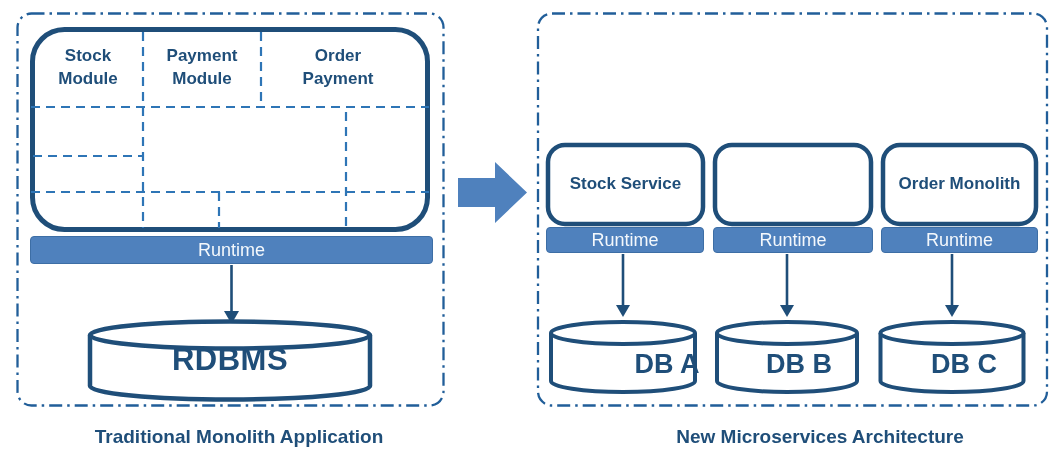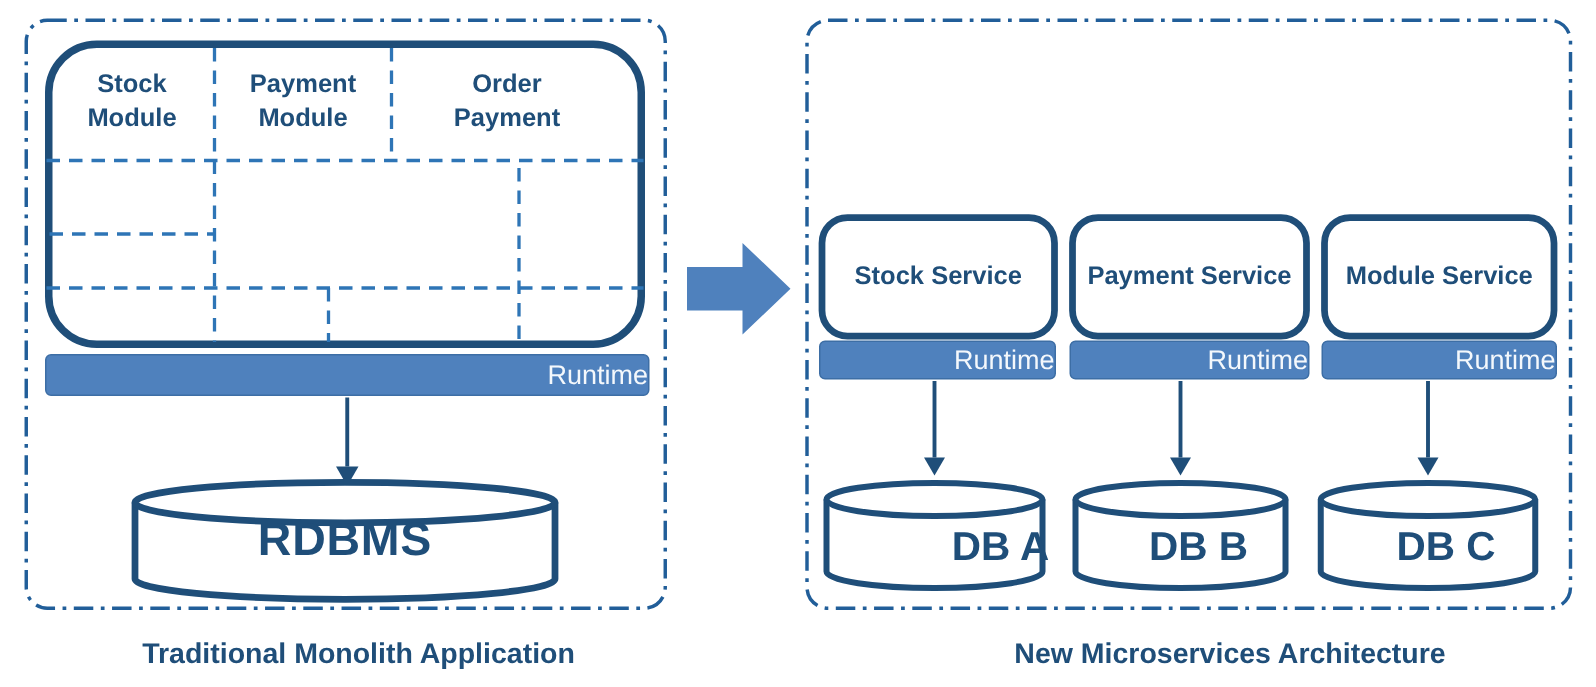--- a/index.html
+++ b/index.html
@@ -24,21 +24,20 @@
     line-height: 1.35;
   }
   .runtime-bar {
     background: #4F81BD;
     border: 1px solid #3D6EA5;
     border-radius: 4px;
     color: #F4F8FC;
     font-size: 18px;
     font-weight: normal;
     box-sizing: border-box;
-    justify-content: flex-end;
   }
   .db-label {
     color: #1F4E79;
     font-weight: bold;
   }
   .db-label.big { font-size: 31px; letter-spacing: 0.5px; }
   .db-label.small { font-size: 27px; }
   .caption {
     color: #1F4E79;
     font-weight: bold;
@@ -118,22 +117,21 @@
 
   <div class="abs runtime-bar" style="left:30px; top:236px; width:403px; height:28px;">
     <span>Runtime</span>
   </div>
 
   <div class="abs db-label big" style="left:130px; top:342px; width:200px; height:36px;">RDBMS</div>
 
   <div class="abs caption" style="left:39px; top:424px; width:400px; height:26px;">Traditional Monolith Application</div>
 
   <div class="abs service-label" style="left:551px; top:148px; width:149px; height:73px;">Stock Service</div>
-  <div class="abs service-label" style="left:718px; top:148px; width:150px; height:73px;">Payment Service</div>
-  <div class="abs service-label" style="left:886px; top:148px; width:147px; height:73px;">Module Service</div>
+  <div class="abs service-label" style="left:886px; top:148px; width:147px; height:73px;">Order Monolith</div>
 
   <div class="abs runtime-bar" style="left:546px; top:227px; width:158px; height:26px;">
     <span>Runtime</span>
   </div>
   <div class="abs runtime-bar" style="left:713px; top:227px; width:160px; height:26px;">
     <span>Runtime</span>
   </div>
   <div class="abs runtime-bar" style="left:881px; top:227px; width:157px; height:26px;">
     <span>Runtime</span>
   </div>

